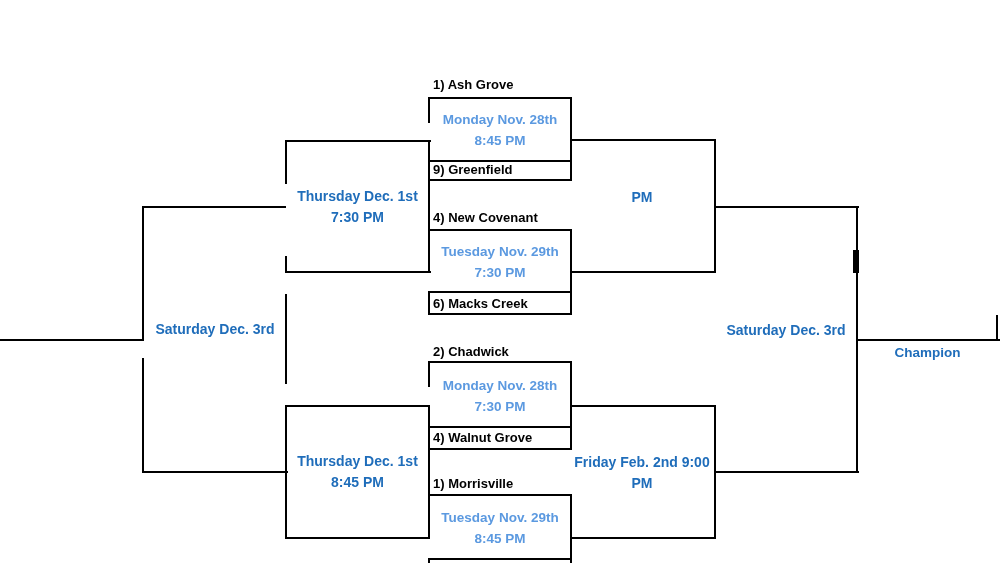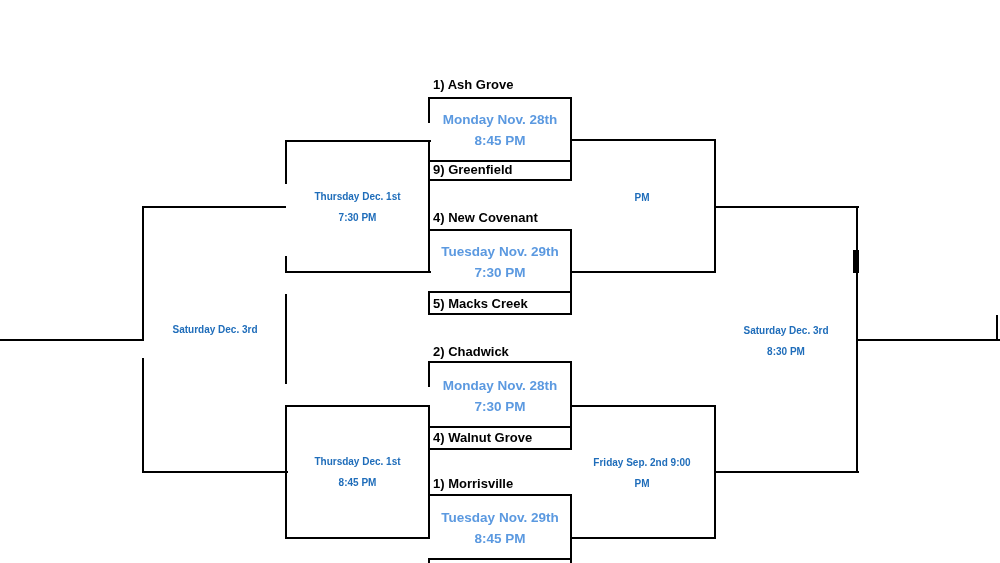--- a/index.html
+++ b/index.html
@@ -3,21 +3,21 @@
 <meta charset="utf-8">
 <style>
   html,body{margin:0;padding:0;background:#ffffff;}
   #bracket{position:relative;width:1000px;height:563px;background:#ffffff;overflow:hidden;
            font-family:"Liberation Sans",sans-serif;font-weight:bold;}
   .hl{position:absolute;height:2px;background:#000;}
   .vl{position:absolute;width:2px;background:#000;}
   .team{position:absolute;font-size:13px;line-height:14px;color:#000;white-space:nowrap;text-align:right;}
   .gtime{position:absolute;width:142px;left:429px;text-align:center;color:#5b99e0;
          font-size:13.5px;line-height:21px;}
-  .round{position:absolute;text-align:center;color:#1f6dba;font-size:10px;line-height:21px;}
+  .round{position:absolute;text-align:center;color:#1f6dba;font-size:14px;line-height:21px;}
   .single{position:absolute;text-align:center;color:#1f6dba;font-size:13.5px;line-height:20px;}
 </style>
 </head>
 <body>
 
 <div id="bracket">
 
   <div class="hl" style="left:0;top:339px;width:144px;"></div>
   <div class="hl" style="left:142px;top:206px;width:144px;"></div>
   <div class="hl" style="left:142px;top:471px;width:146px;"></div>
@@ -62,21 +62,21 @@
   <div class="vl" style="left:570px;top:494px;height:69px;"></div>
   <div class="vl" style="left:714px;top:139px;height:134px;"></div>
   <div class="vl" style="left:714px;top:405px;height:134px;"></div>
   <div class="vl" style="left:856px;top:206px;height:267px;"></div>
   <div class="vl" style="left:853px;top:250px;height:23px;width:6px;"></div>
   <div class="vl" style="left:996px;top:315px;height:26px;"></div>
 
   <div class="team" style="left:433px;top:78px;">1) Ash Grove</div>
   <div class="team" style="left:433px;top:163px;">9) Greenfield</div>
   <div class="team" style="left:433px;top:211px;">4) New Covenant</div>
-  <div class="team" style="left:433px;top:297px;">5) Macks Creek</div>
+  <div class="team" style="left:433px;top:297px;">6) Macks Creek</div>
   <div class="team" style="left:433px;top:345px;">2) Chadwick</div>
   <div class="team" style="left:433px;top:431px;">4) Walnut Grove</div>
   <div class="team" style="left:433px;top:477px;">1) Morrisville</div>
 
   <div class="gtime" style="top:109px;">
     <div>Monday Nov. 28th</div>
     <div>8:45 PM</div>
   </div>
   <div class="gtime" style="top:241px;">
     <div>Tuesday Nov. 29th</div>
@@ -96,25 +96,25 @@
     <div>7:30 PM</div>
   </div>
   <div class="round" style="left:285px;top:451px;width:145px;">
     <div>Thursday Dec. 1st</div>
     <div>8:45 PM</div>
   </div>
   <div class="round" style="left:570px;top:187px;width:144px;">
     <div>PM</div>
   </div>
   <div class="round" style="left:570px;top:452px;width:144px;">
-    <div>Friday Sep. 2nd 9:00</div>
+    <div>Friday Feb. 2nd 9:00</div>
     <div>PM</div>
   </div>
   <div class="round" style="left:145px;top:319px;width:140px;">
     <div>Saturday Dec. 3rd</div>
   </div>
   <div class="round" style="left:715px;top:320px;width:142px;">
     <div>Saturday Dec. 3rd</div>
-    <div>8:30 PM</div>
   </div>
 
+  <div class="single" style="left:858px;top:343px;width:139px;">Champion</div>
 
 </div>
 
 </body></html>

